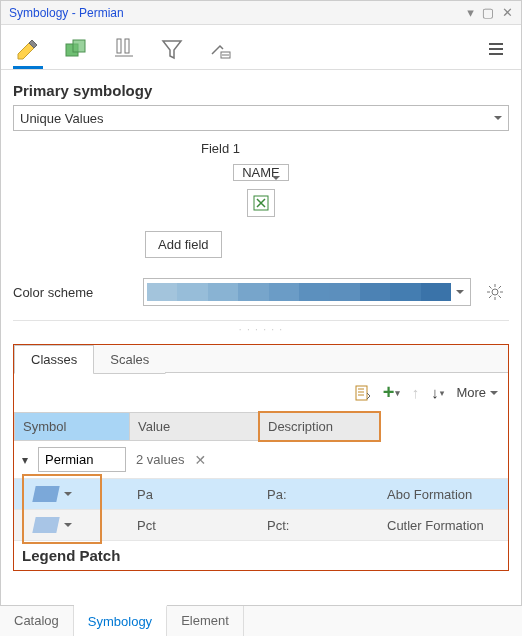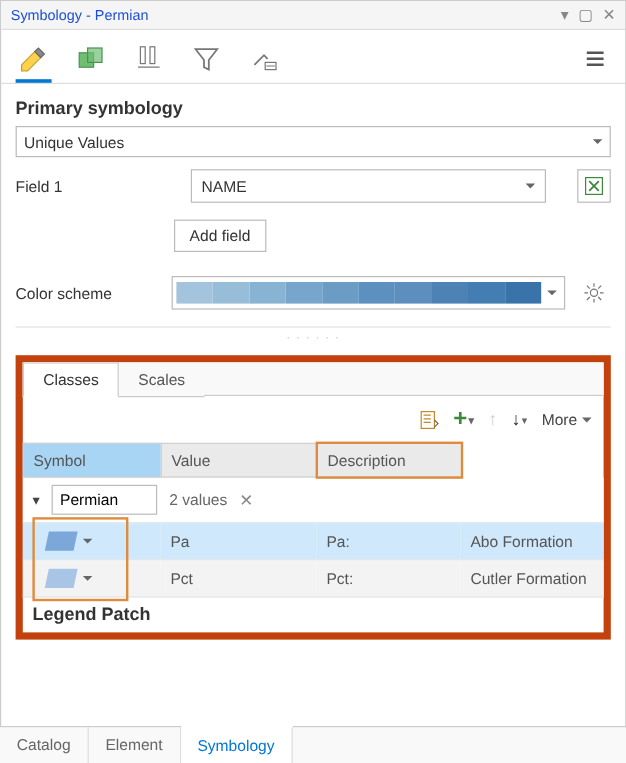--- a/index.html
+++ b/index.html
@@ -61,21 +61,22 @@
       position: absolute;
       right: 6px;
       top: 10px;
       border: 4px solid transparent;
       border-top-color: #666;
     }
     .field-row {
       display: flex;
       align-items: center;
       margin: 8px 12px;
-      gap: 26px;
+      gap: 8px;
+      flex-direction: column;
     }
     .field-row .label-cell { width: 120px; color: #333; }
     .field-dd {
       flex: 1;
       border: 1px solid #bbb;
       height: 28px;
       display: flex;
       align-items: center;
       padding: 0 8px;
       position: relative;
@@ -144,21 +145,21 @@
       text-align: center;
       color: #ccc;
       letter-spacing: 1px;
       font-size: 10px;
       padding: 3px 0;
       border-top: 1px solid #e3e3e3;
       margin: 0 12px;
     }
     .classes-container {
       margin: 6px 12px;
-      border: 6px solid #c2410c;
+      border: 1px solid #c2410c;
     }
     .sub-tabs {
       display: flex;
       background: #f9f9f9;
     }
     .sub-tab {
       padding: 6px 16px;
       border: 1px solid transparent;
       cursor: pointer;
       margin: 0 -1px -1px 0;
@@ -468,18 +469,18 @@
       <div class="data-cell">Pct:</div>
       <div class="data-cell">Cutler Formation</div>
     </div>
   </div>
 
   <div class="legend-patch">Legend Patch</div>
 </div>
 
 <div class="bottom-tabs">
   <div class="bottom-tab">Catalog</div>
+  <div class="bottom-tab active">Symbology</div>
   <div class="bottom-tab">Element</div>
-  <div class="bottom-tab active">Symbology</div>
 </div>
 
 
 
 
 </body></html>

